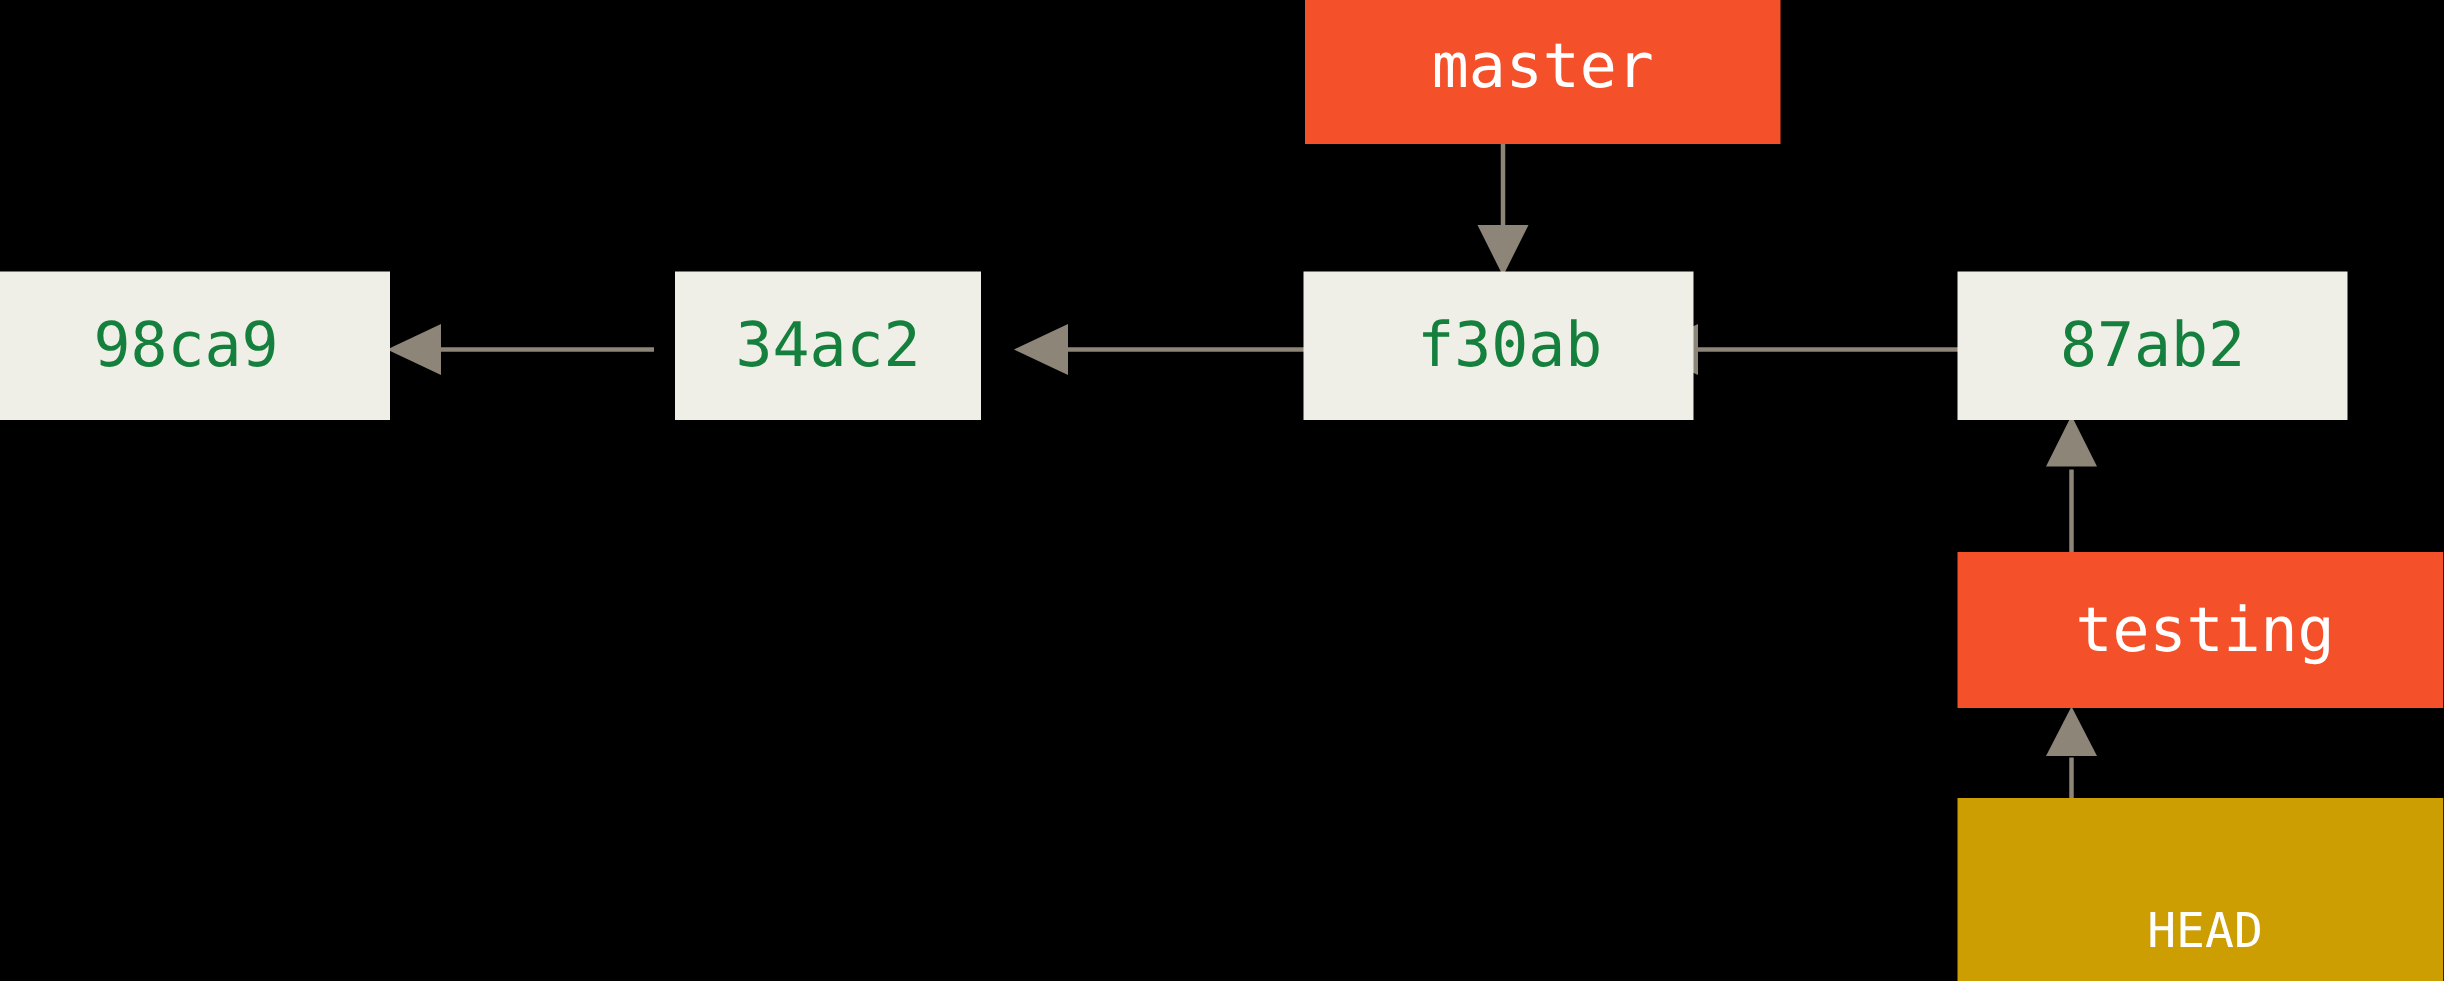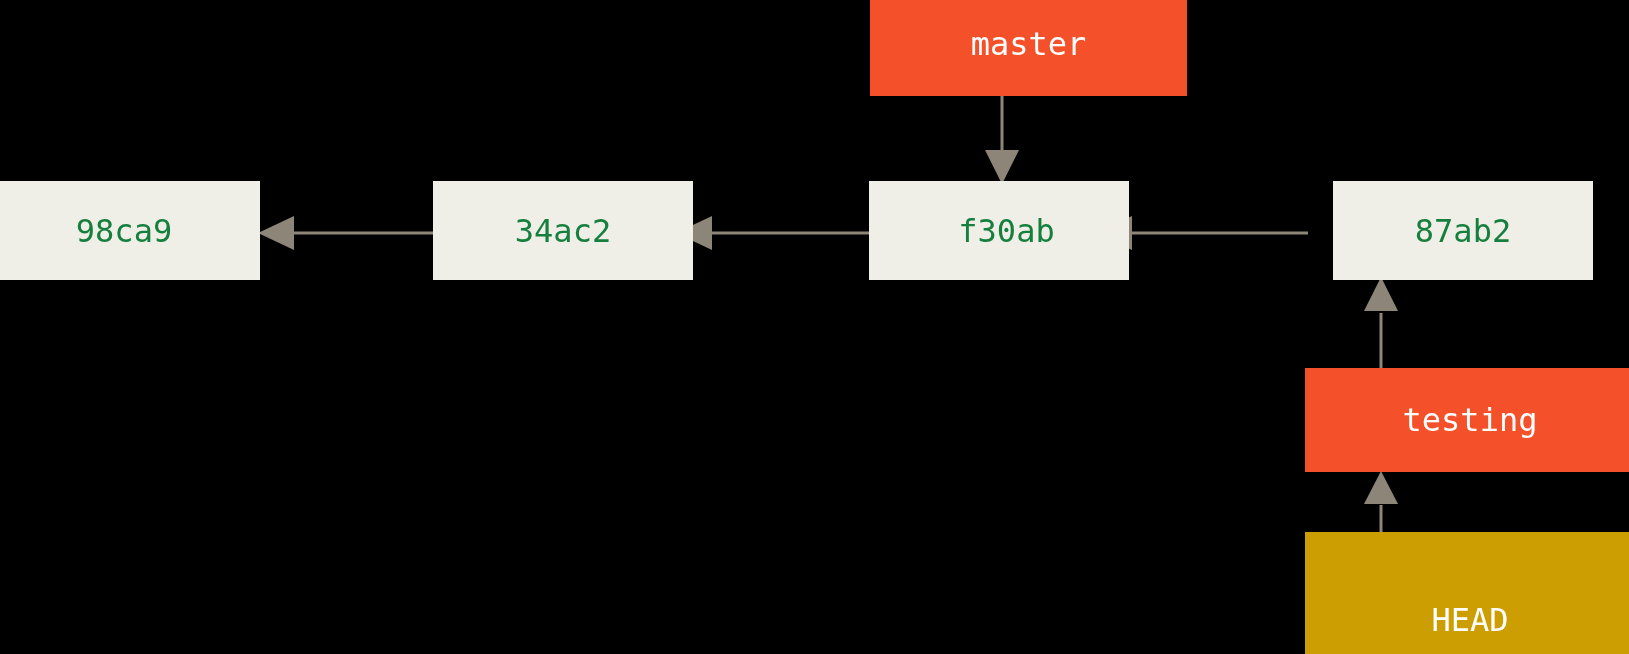--- a/index.html
+++ b/index.html
@@ -23,21 +23,21 @@
     box-sizing: border-box;
     display: flex;
     align-items: center;
     justify-content: center;
     line-height: 1;
     white-space: nowrap;
     user-select: none;
   }
   .node .node-label {
     display: block;
-    font-size: 32px;
+    font-size: 41px;
     letter-spacing: 0px;
   }
 
   .commit {
     background: #EFEEE7;
   }
   .commit .node-label {
     color: #15803d;
   }
 
@@ -110,29 +110,29 @@
     <svg width="34" height="62" viewBox="0 0 34 62">
       <line x1="17" y1="62" x2="17" y2="34" stroke="#8E8579" stroke-width="3"></line>
       <polygon points="17,0 0,33 34,33" fill="#8E8579"></polygon>
     </svg>
   </div>
 
   <div class="node commit" style="left:-12px; top:181px; width:272px; height:99px;">
     <span class="node-label">98ca9</span>
   </div>
 
-  <div class="node commit" style="left:433px; top:181px; width:260px; height:99px;">
+  <div class="node commit" style="left:450px; top:181px; width:204px; height:99px;">
     <span class="node-label">34ac2</span>
   </div>
 
   <div class="node commit" style="left:869px; top:181px; width:260px; height:99px;padding-left:15px;">
     <span class="node-label">f30ab</span>
   </div>
 
-  <div class="node commit" style="left:1305px; top:181px; width:260px; height:99px;margin-left:28px;">
+  <div class="node commit" style="left:1305px; top:181px; width:260px; height:99px;">
     <span class="node-label">87ab2</span>
   </div>
 
   <div class="node branch" style="left:870px; top:-8px; width:317px; height:104px;">
     <span class="node-label">master</span>
   </div>
 
   <div class="node branch" style="left:1305px; top:368px; width:330px; height:104px;">
     <span class="node-label">testing</span>
   </div>

